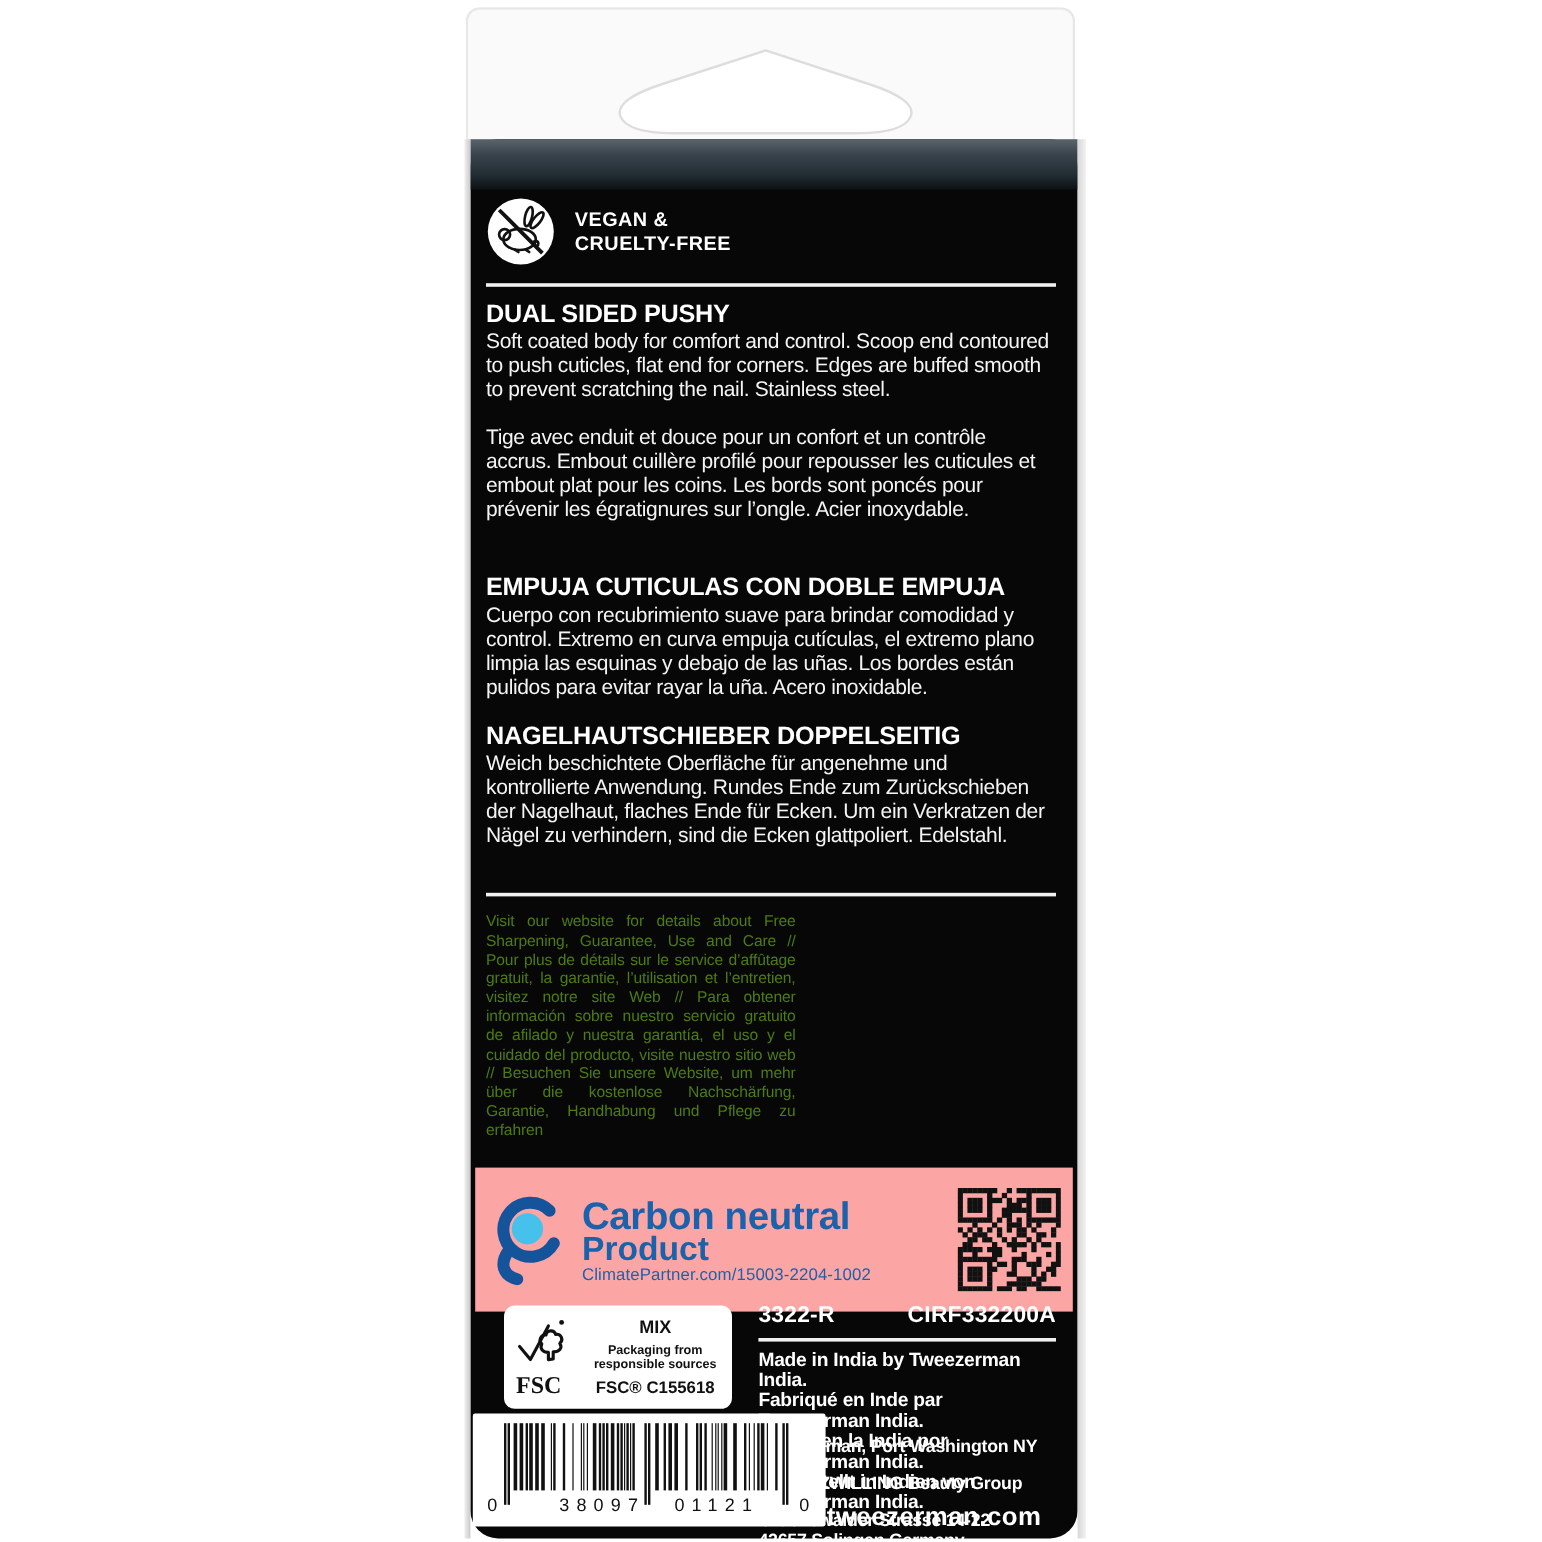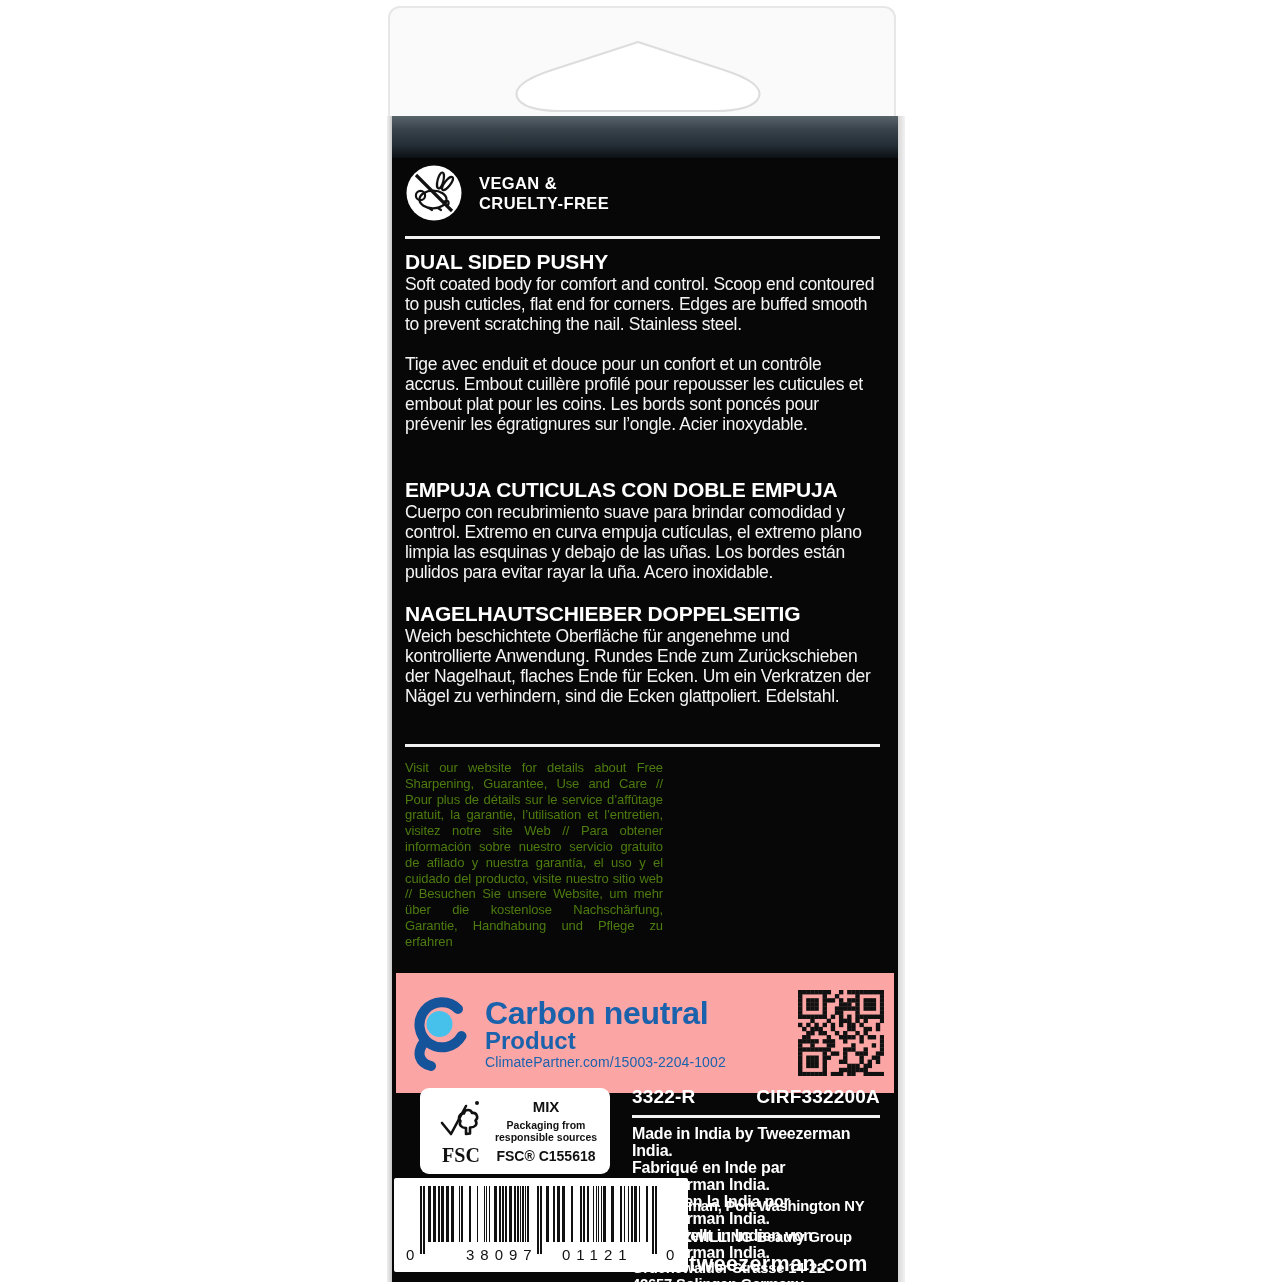--- a/index.html
+++ b/index.html
@@ -5,21 +5,21 @@
   html,body{margin:0;padding:0;background:#ffffff;}
   .stage{position:relative;width:1285px;height:1285px;background:#ffffff;overflow:hidden;
          font-family:"Liberation Sans",sans-serif;}
   
   .hang-tab{position:absolute;left:388px;top:6px;width:508px;height:116px;
             background:#fafafa;border:2px solid #e7e7e7;border-bottom:none;
             border-radius:12px 12px 0 0;box-sizing:border-box;}
   .hang-tab svg{position:absolute;left:0;top:0;}
   
   .card{position:absolute;left:392px;top:116px;width:506px;height:1166px;
-        background:#070707;color:#ffffff;}
+        background:#070707;color:#ffffff;border-radius:23px;}
   .card::before{content:"";position:absolute;left:0;top:0;width:100%;height:42px;
         background:linear-gradient(180deg,#59646b 0%,#39444c 30%,#232d34 70%,#0b1114 100%);}
   .card::after{content:"";position:absolute;right:-7px;top:0;width:7px;height:100%;
         background:linear-gradient(90deg,#d7d7d7,#f2f2f2);}
   .edge-left{position:absolute;left:-5px;top:0;width:5px;height:100%;
         background:linear-gradient(90deg,#f0f0f0,#c9c9c9);}
   .content{position:absolute;left:13px;top:0;width:475px;}
   .vegan-row{position:absolute;top:48px;left:0;display:flex;align-items:center;}
   .vegan-label{margin-left:16px;font-size:16.5px;font-weight:700;line-height:20px;letter-spacing:.4px;}
   .rule{position:absolute;left:0;width:475px;height:3px;background:#f1f1f1;}
@@ -30,27 +30,27 @@
   .section p{margin:0;font-size:17.5px;font-weight:400;line-height:20px;letter-spacing:-.3px;color:#f4f4f4;}
   .sec0{top:134px;} .sec1{top:238px;} .sec2{top:362px;} .sec3{top:486px;}
   .smallprint{position:absolute;top:644px;left:0;width:258px;margin:0;
         font-size:13px;line-height:15.8px;font-weight:400;letter-spacing:-.1px;
         text-align:justify;color:#4d7c0f;}
   
   .carbon-band{position:absolute;left:4px;top:857px;width:498px;height:120px;background:#fca5a5;
         display:flex;align-items:center;box-sizing:border-box;padding:0 10px 0 12px;}
   .carbon-text{margin-left:13px;color:#1b62ac;}
   .carbon-title{font-size:32px;font-weight:700;line-height:32px;letter-spacing:-.3px;}
-  .carbon-sub{font-size:24px;font-weight:700;line-height:21px;margin-top:1px;}
+  .carbon-sub{font-size:28px;font-weight:700;line-height:21px;margin-top:1px;}
   .carbon-url{font-size:14px;font-weight:400;line-height:15px;margin-top:4px;letter-spacing:.1px;}
   .qr{margin-left:auto;}
   
   .fsc-box{position:absolute;left:28px;top:972px;width:190px;height:86px;background:#ffffff;
         border-radius:9px;color:#111;display:flex;align-items:center;box-sizing:border-box;padding:6px 10px;}
-  .fsc-left{width:62px;text-align:center;}
+  .fsc-left{width:62px;}
   .fsc-acronym{font-family:"Liberation Serif",serif;font-weight:700;font-size:20px;line-height:20px;margin-top:1px;}
   .fsc-right{flex:1;text-align:center;}
   .fsc-mix{font-size:15px;font-weight:700;line-height:16px;}
   .fsc-src{font-size:10.5px;font-weight:700;line-height:12px;margin-top:4px;}
   .fsc-cert{font-size:14px;font-weight:700;line-height:15px;margin-top:6px;}
   
   .codes-col{position:absolute;left:240px;top:970px;width:248px;height:194px;}
   .codes-row{position:absolute;top:0;left:0;width:100%;display:flex;justify-content:space-between;
         font-size:19px;font-weight:700;letter-spacing:.2px;}
   .codes-rule{position:absolute;top:29px;left:0;width:100%;height:2.5px;background:#f1f1f1;}

